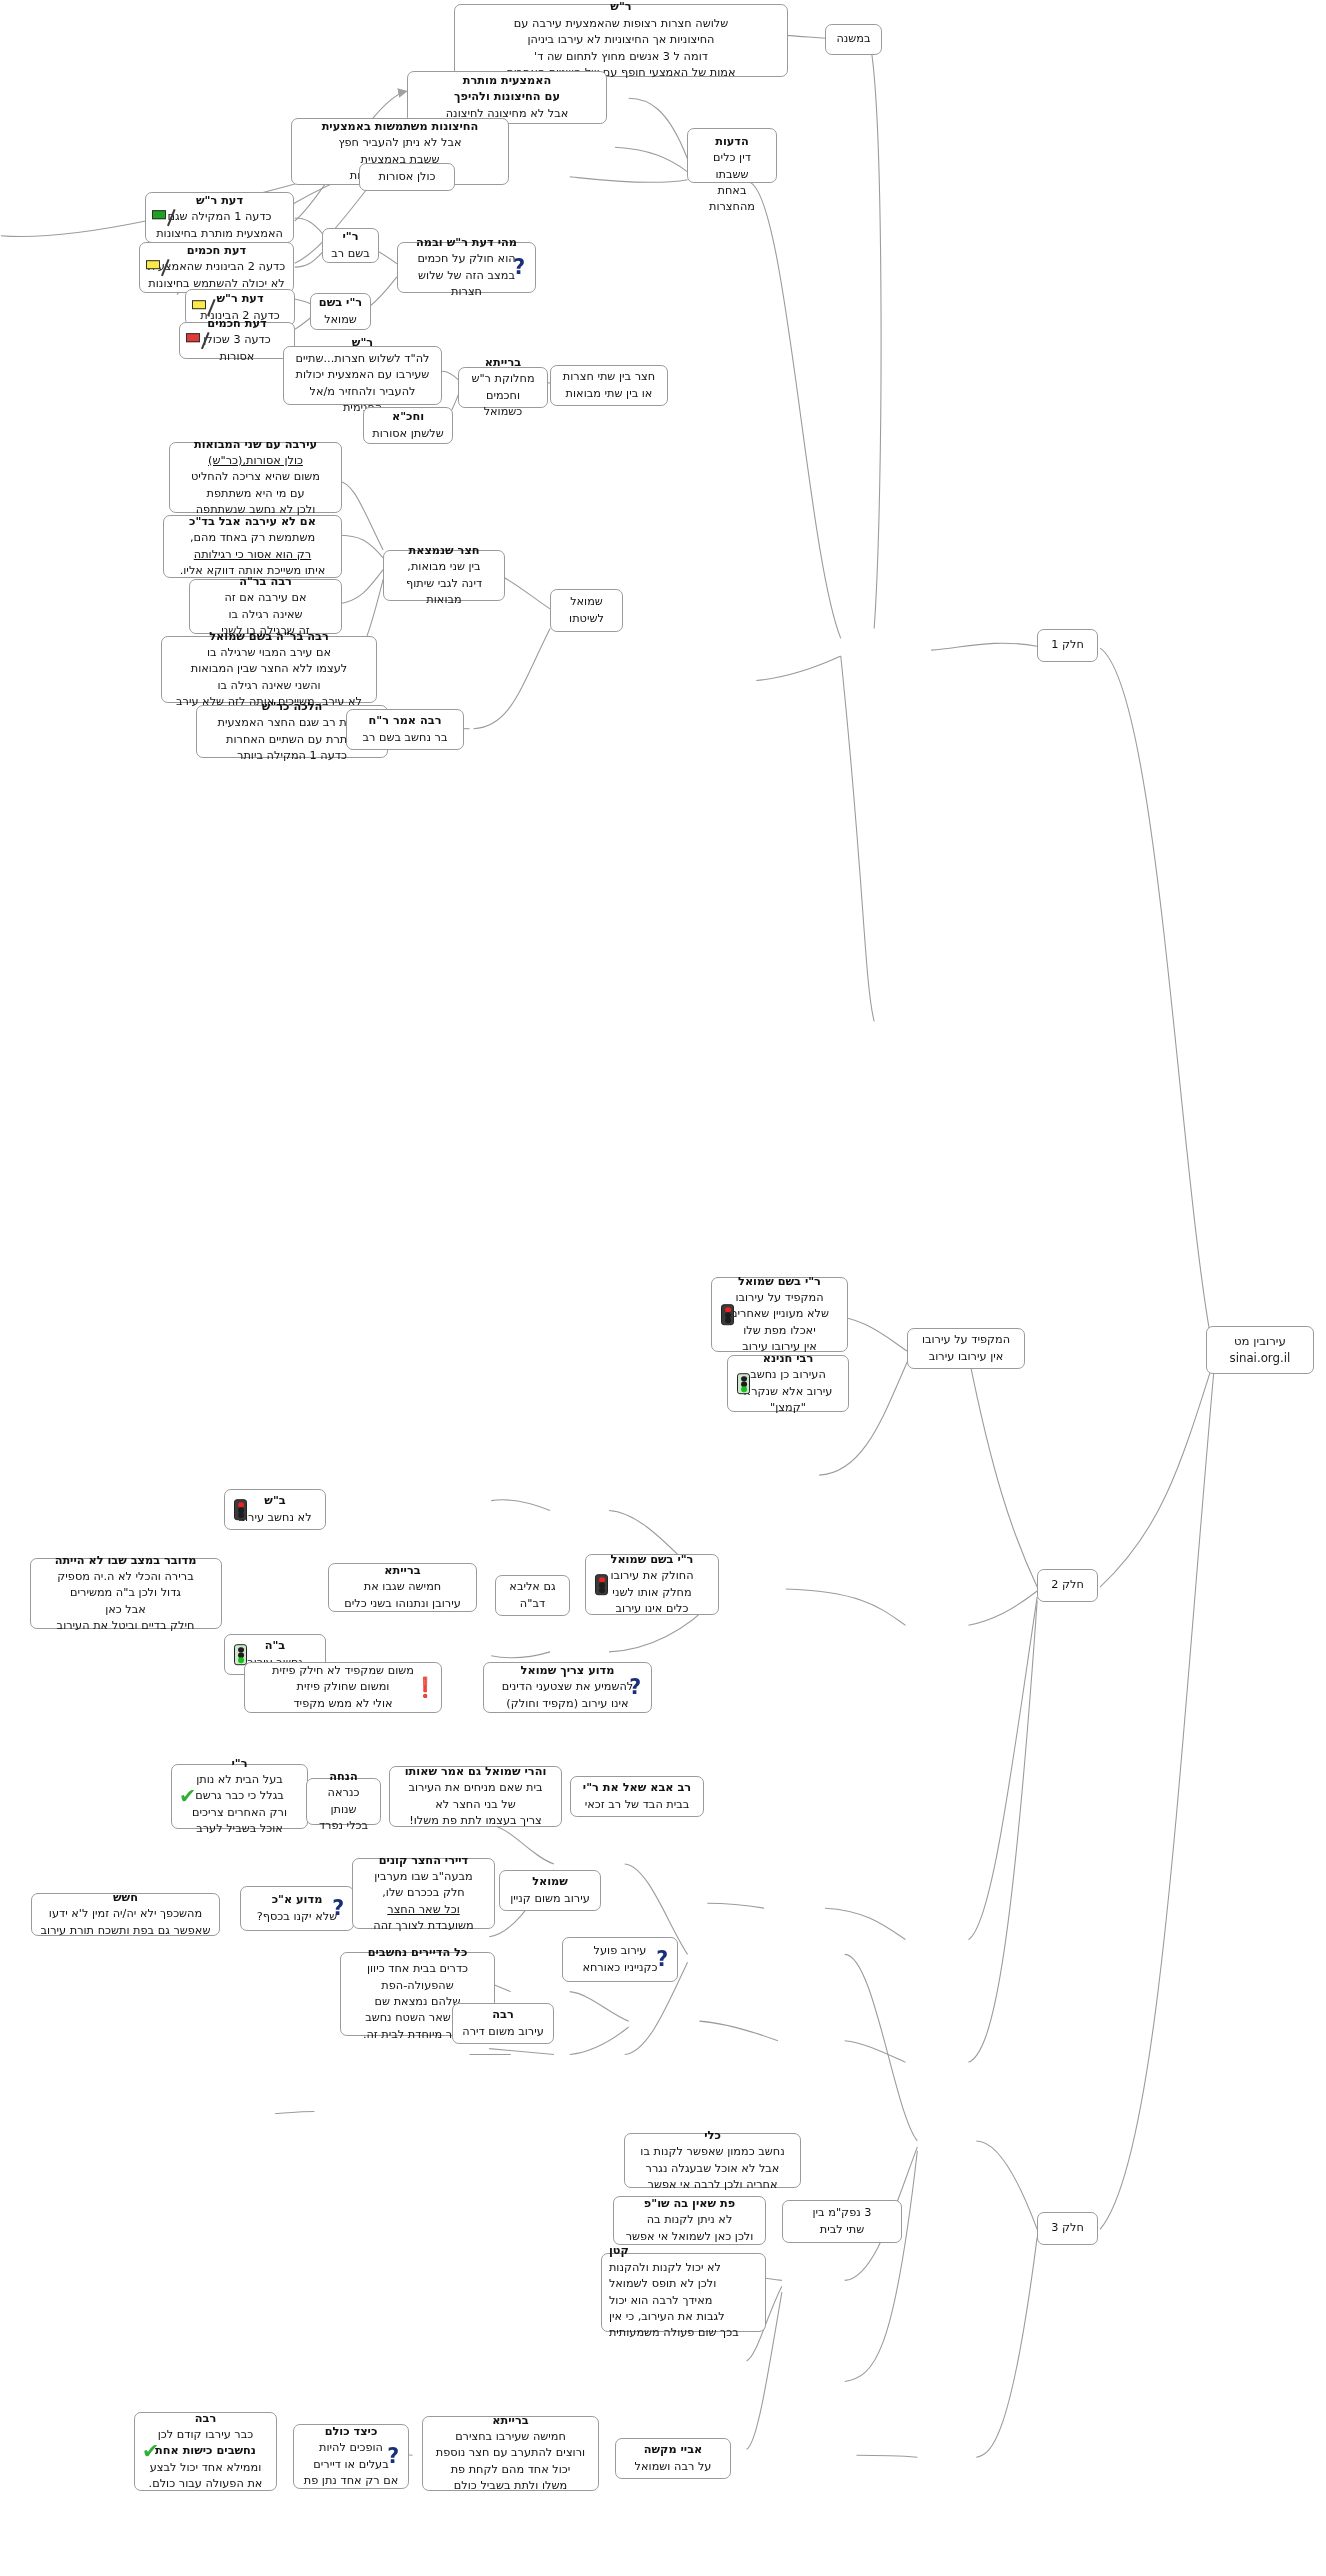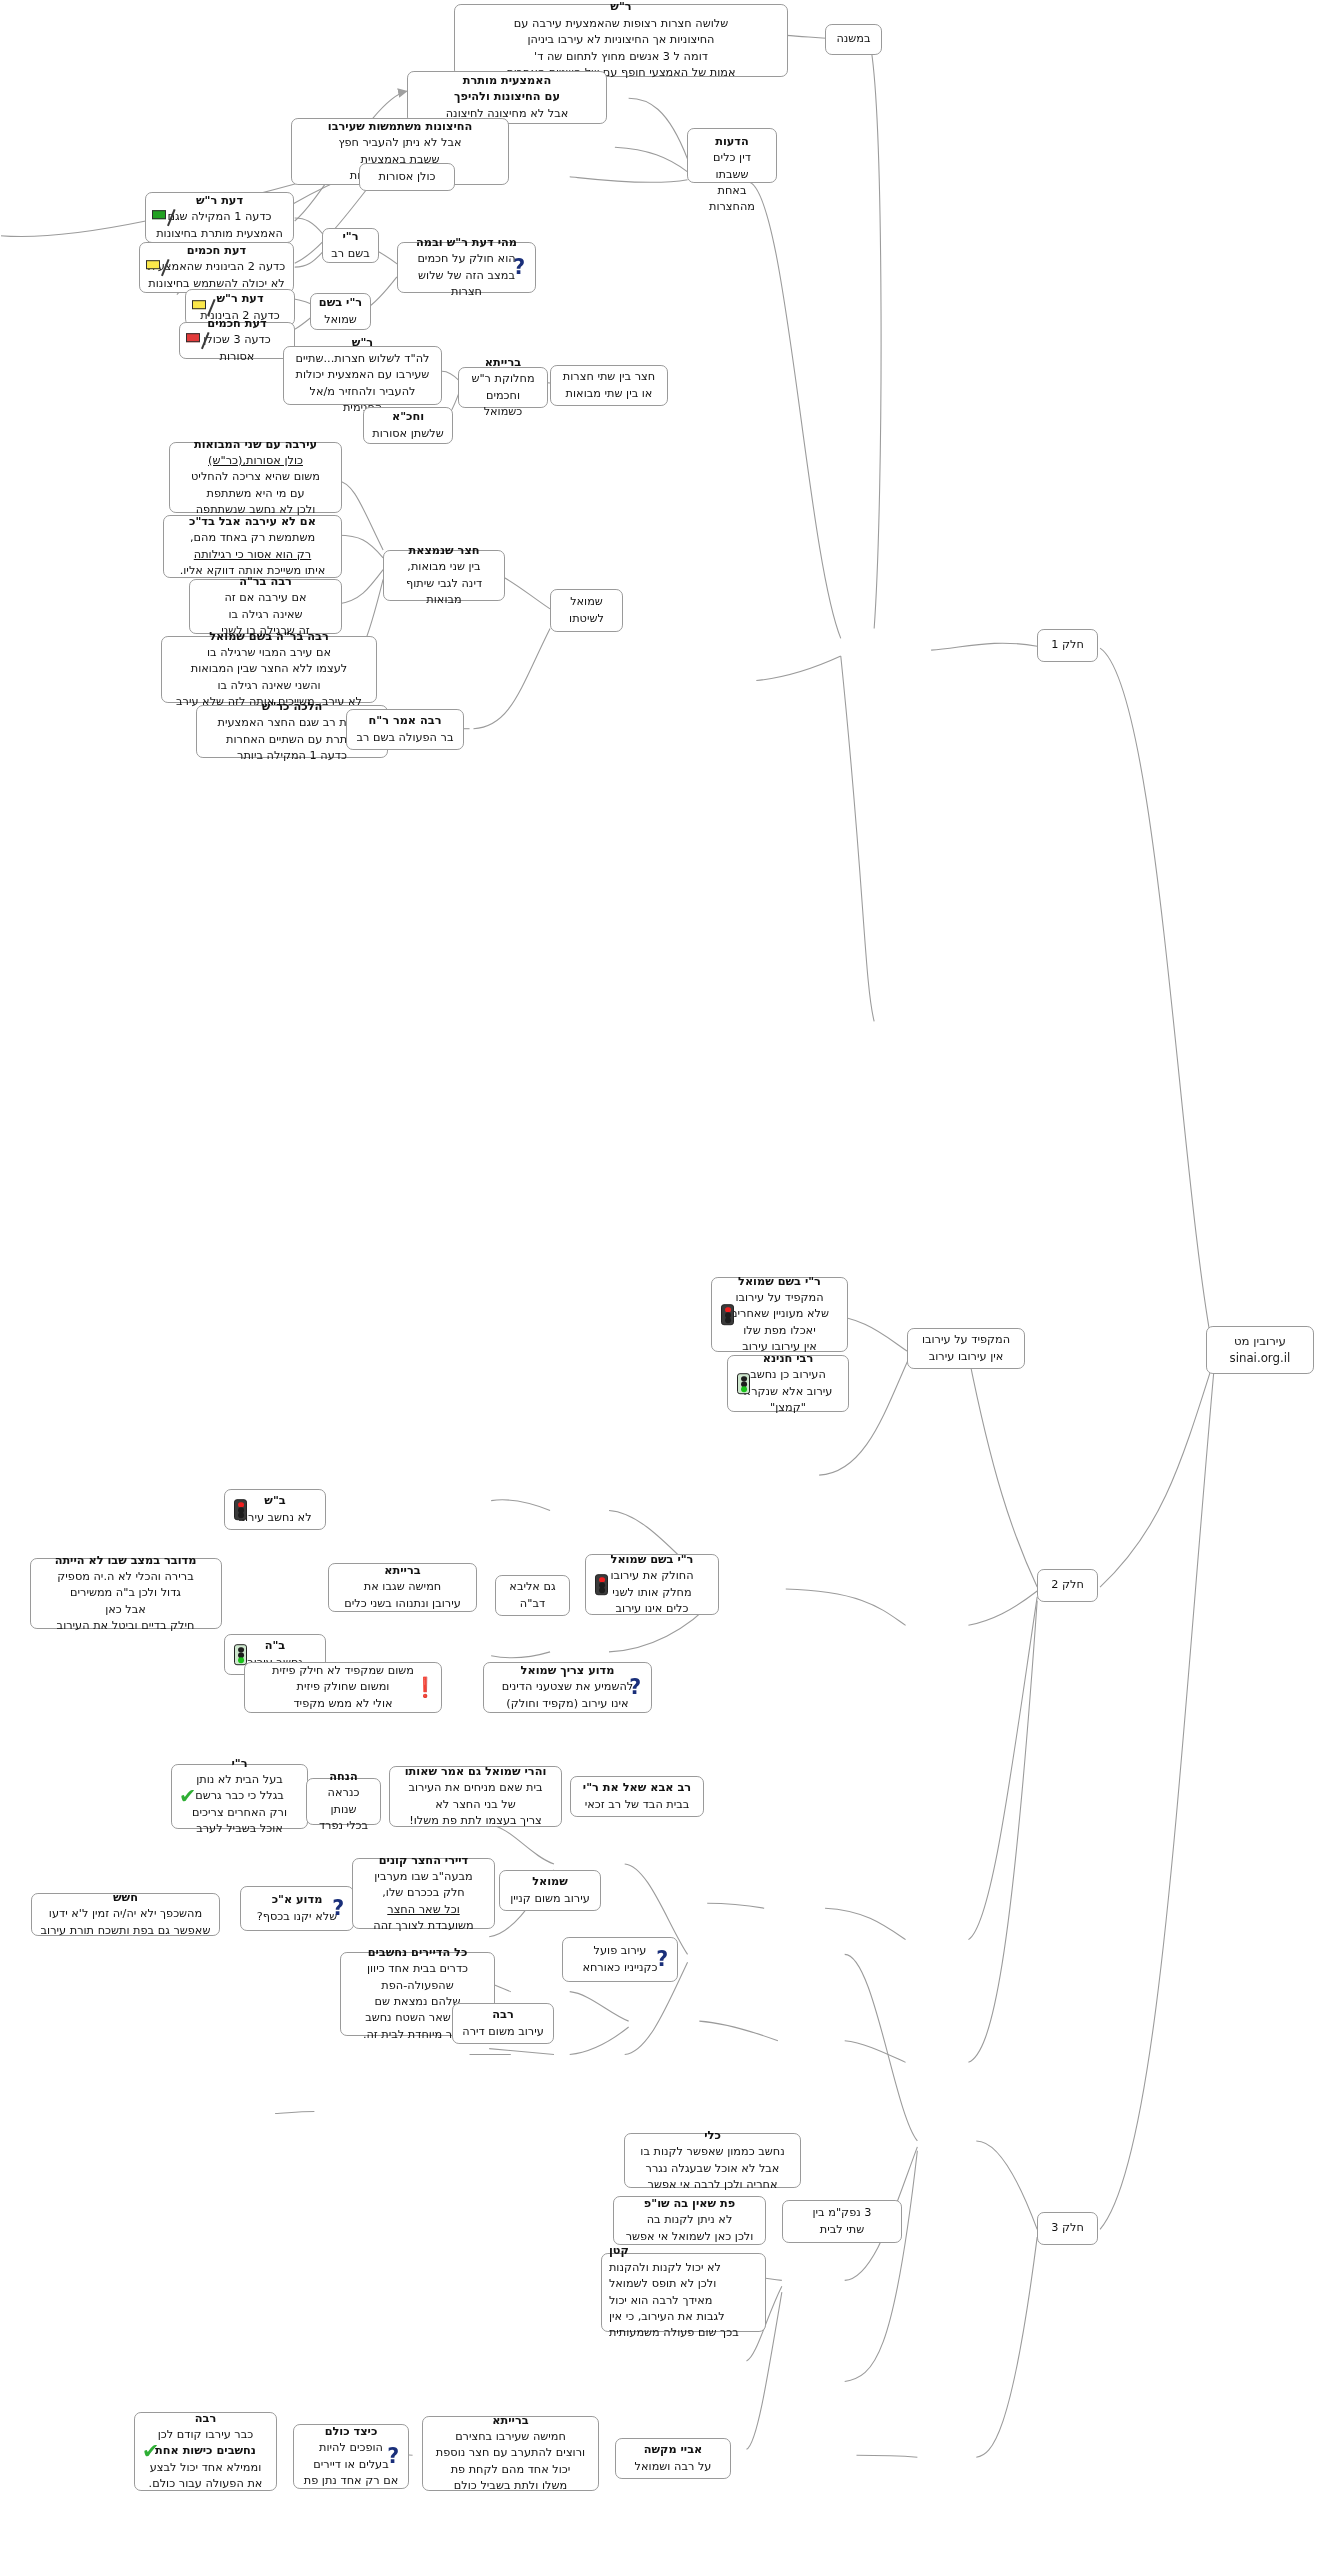--- a/index.html
+++ b/index.html
@@ -184,21 +184,21 @@
     <span class="ln">במשנה</span>
   </div>
 
   <div class="node" style="left:407px;top:71px;width:200px;height:53px;">
     <span class="ttl">האמצעית מותרת</span>
     <span class="ttl">עם החיצונות ולהיפך</span>
     <span class="ln">אבל לא מחיצונה לחיצונה</span>
   </div>
 
   <div class="node" style="left:291px;top:118px;width:218px;height:67px;">
-    <span class="ttl">החיצונות משתמשות שעירבו</span>
+    <span class="ttl">החיצונות משתמשות באמצעית</span>
     <span class="ln">אבל לא ניתן להעביר חפץ</span>
     <span class="ln">ששבת באמצעית</span>
     <span class="ln">לאף אחת מהחיצונות</span>
   </div>
 
   <div class="node" style="left:687px;top:128px;width:90px;height:55px;justify-content:space-between;">
     <span class="ttl">הדעות</span>
     <span class="ln">דין כלים ששבתו</span>
     <span class="ln">באחת מהחצרות</span>
   </div>
@@ -338,21 +338,21 @@
 
   <div class="node" style="left:196px;top:705px;width:192px;height:53px;">
     <span class="ttl">הלכה כר"ש</span>
     <span class="ln">בדעת רב  שגם החצר האמצעית</span>
     <span class="ln">מותרת עם השתיים האחרות</span>
     <span class="ln">כדעה  1 המקילה ביותר</span>
   </div>
 
   <div class="node" style="left:346px;top:709px;width:118px;height:41px;">
     <span class="ttl">רבה אמר ר"ח</span>
-    <span class="ln">בר הפעולה בשם רב</span>
+    <span class="ln">בר נחשב בשם רב</span>
   </div>
 
   <div class="node" style="left:711px;top:1277px;width:137px;height:75px;">
     <span class="icon">
         <span class="tl red">
           <i class="a"></i>
           <i class="b"></i>
           <i class="c"></i>
         </span>
       </span>

